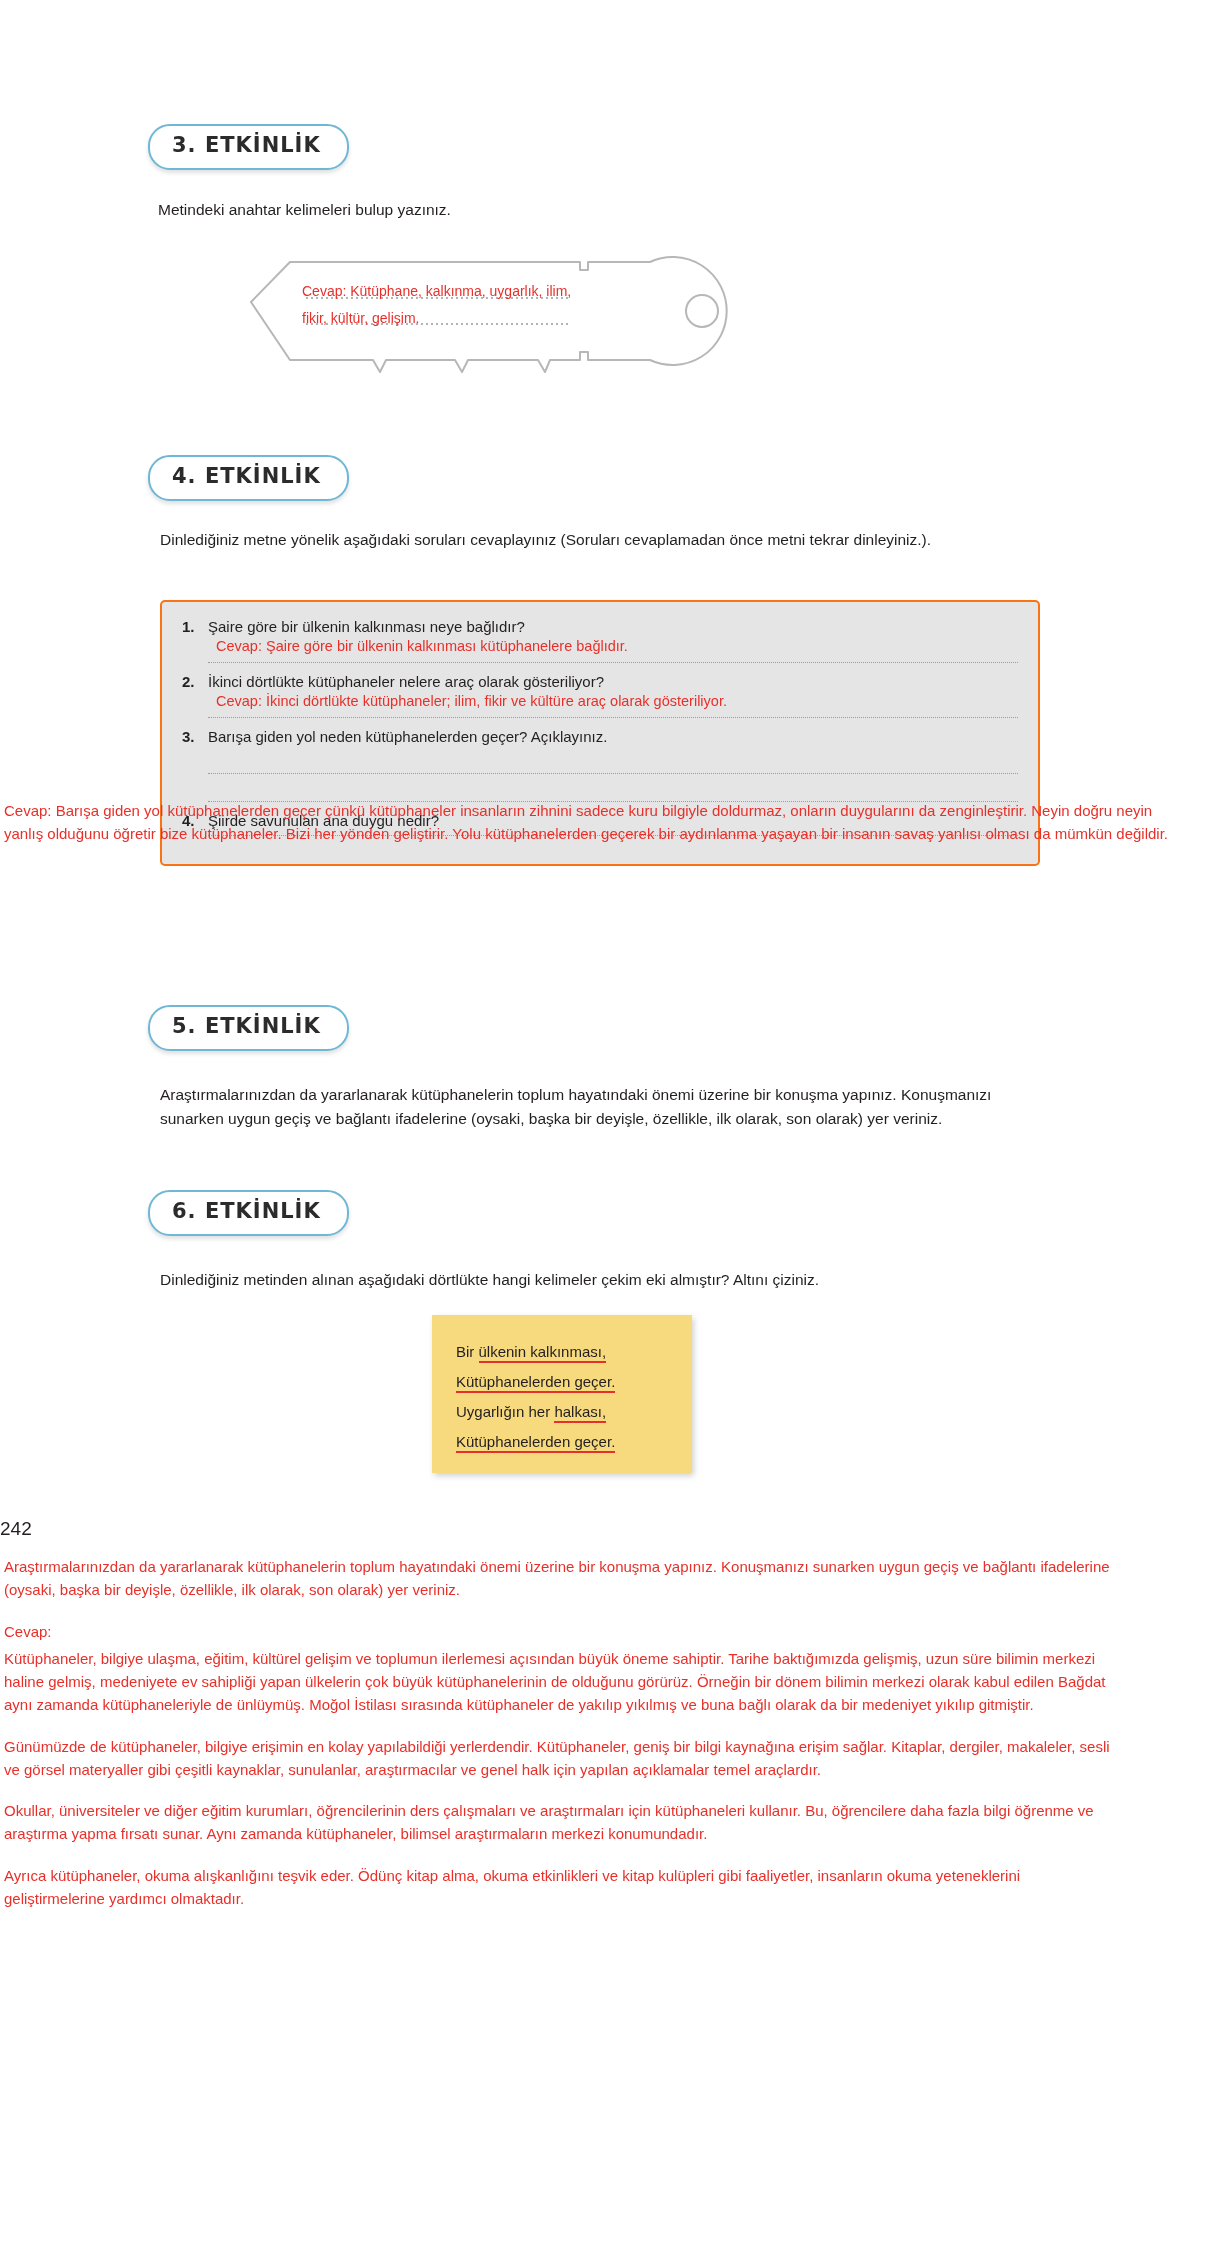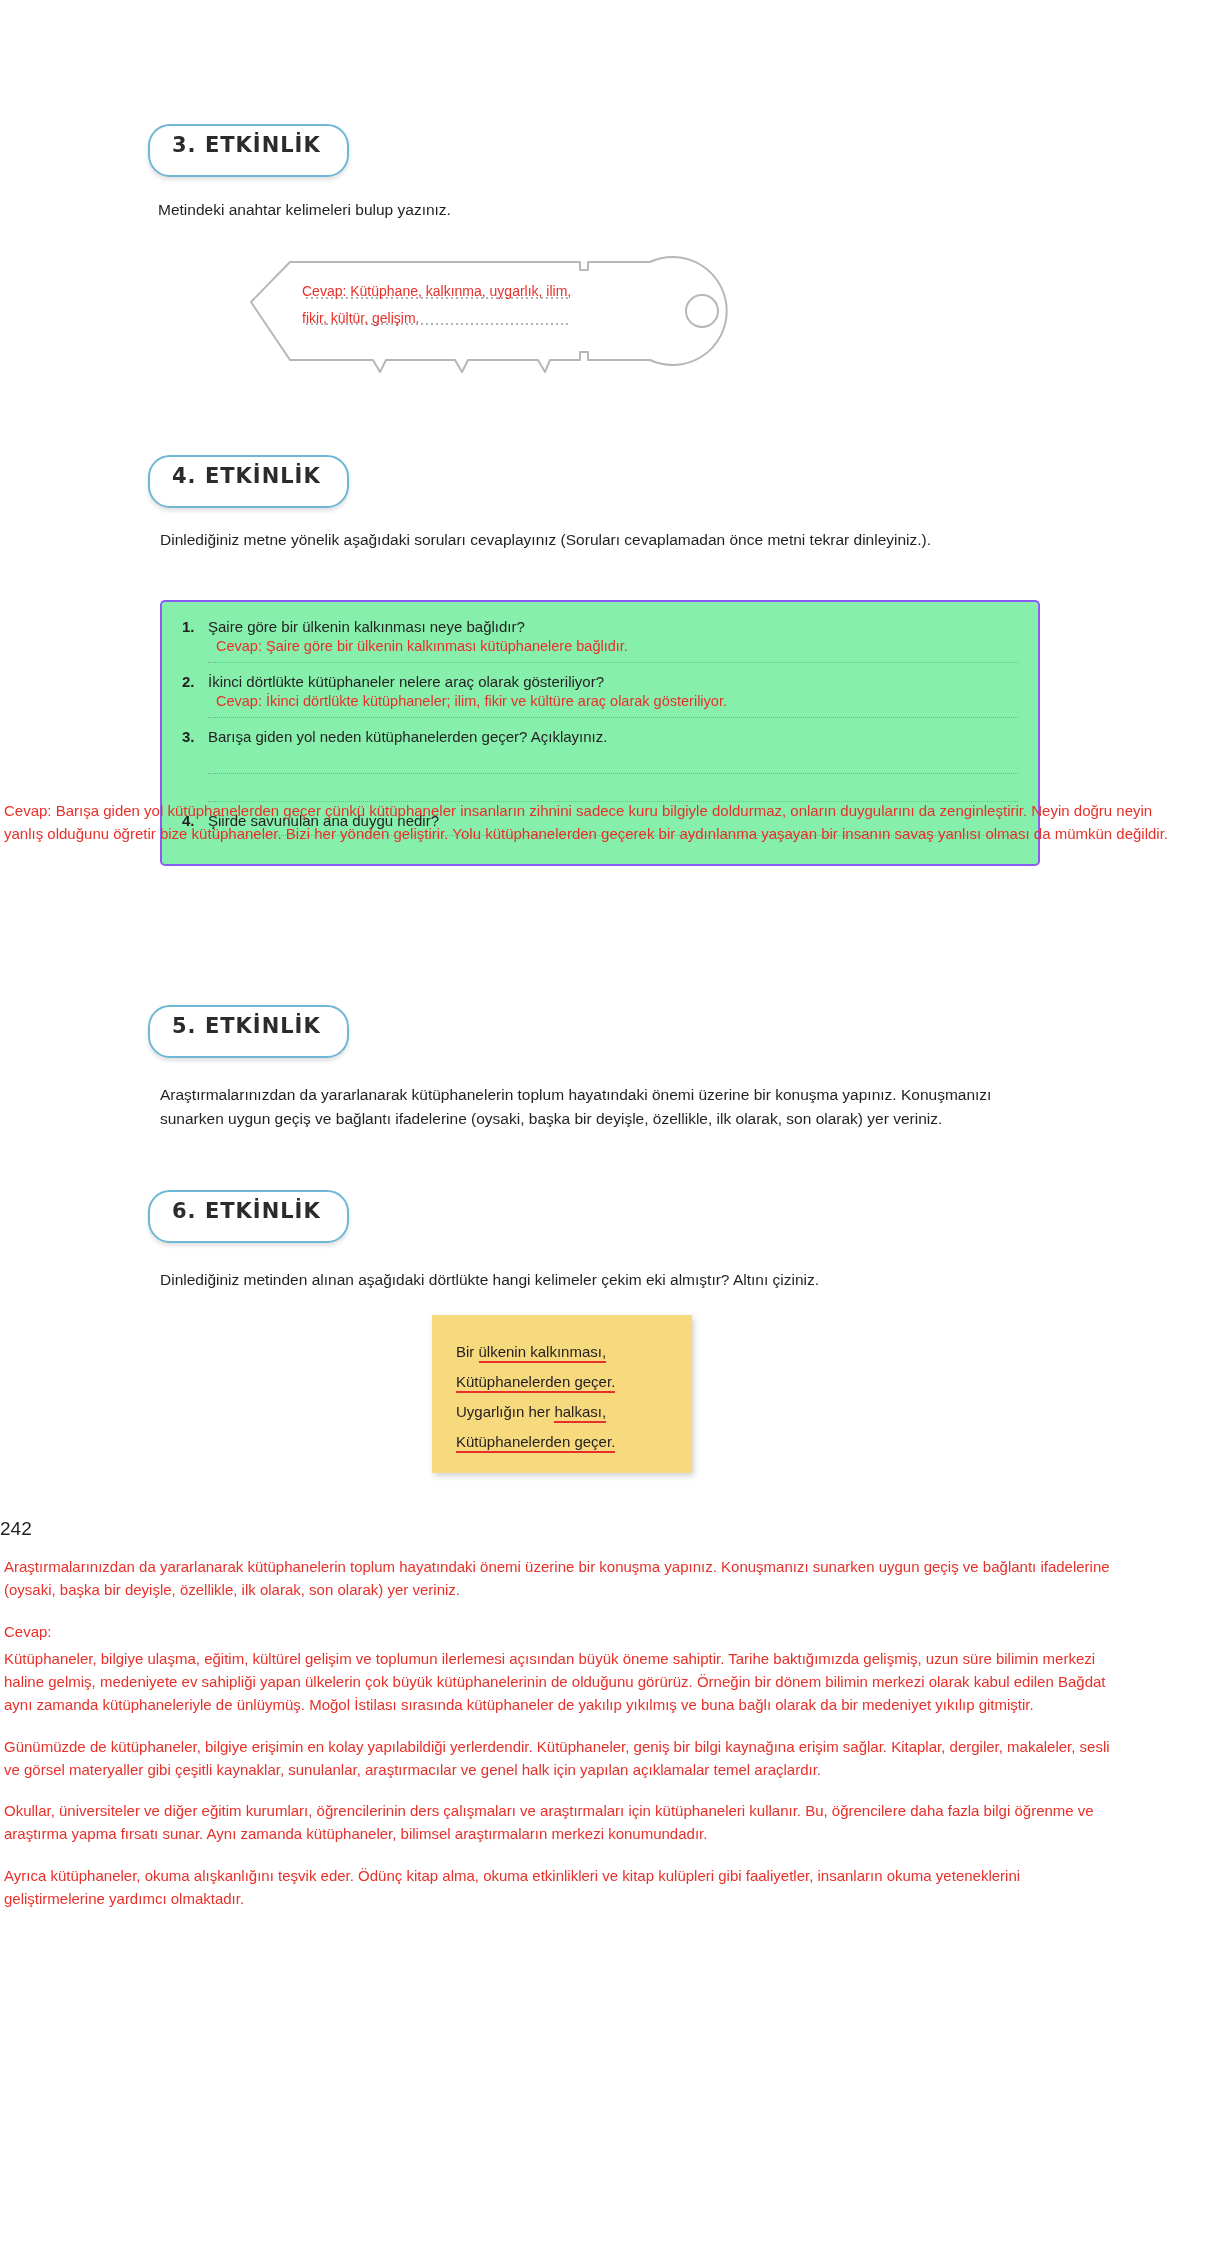--- a/index.html
+++ b/index.html
@@ -19,21 +19,21 @@
     position: relative;
     width: 1208px;
   }
 
   
   .etkinlik {
     display: inline-block;
     border: 2px solid #6fb7d6;
     border-radius: 22px;
     background: #ffffff;
-    padding: 7px 26px 18px 22px;
+    padding: 7px 26px 11px 22px;
     box-shadow: 0 3px 4px rgba(0,0,0,0.12);
   }
   .etkinlik span {
     font-family: "DejaVu Sans", sans-serif;
     font-weight: bold;
     font-size: 21px;
     letter-spacing: 1px;
     color: #2b2b2b;
   }
 
@@ -67,23 +67,23 @@
 
   
   .blk4-head { position: absolute; left: 148px; top: 455px; }
   .blk4-text { position: absolute; left: 160px; top: 528px; width: 880px; }
 
   .qbox {
     position: absolute;
     left: 160px;
     top: 600px;
     width: 880px;
-    border: 2px solid #8b5cf6;
+    border: 2px solid #f97316;
     border-radius: 5px;
-    background: #86efac;
+    background: #e5e5e5;
     padding: 16px 20px 18px 20px;
     box-sizing: border-box;
   }
   .qrow { margin-bottom: 4px; }
   .qnum {
     display: inline-block;
     width: 26px;
     font-weight: bold;
     font-size: 15px;
     vertical-align: top;

